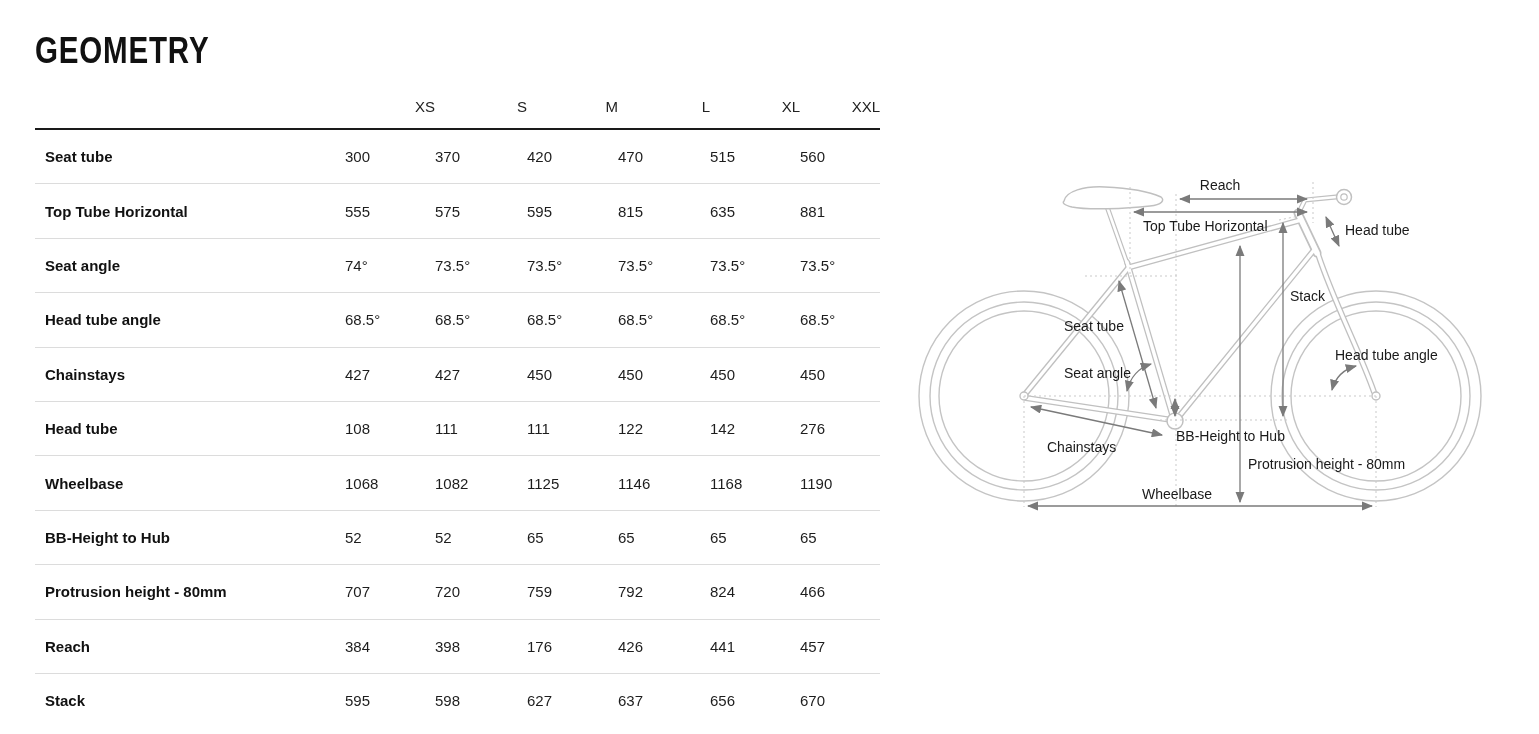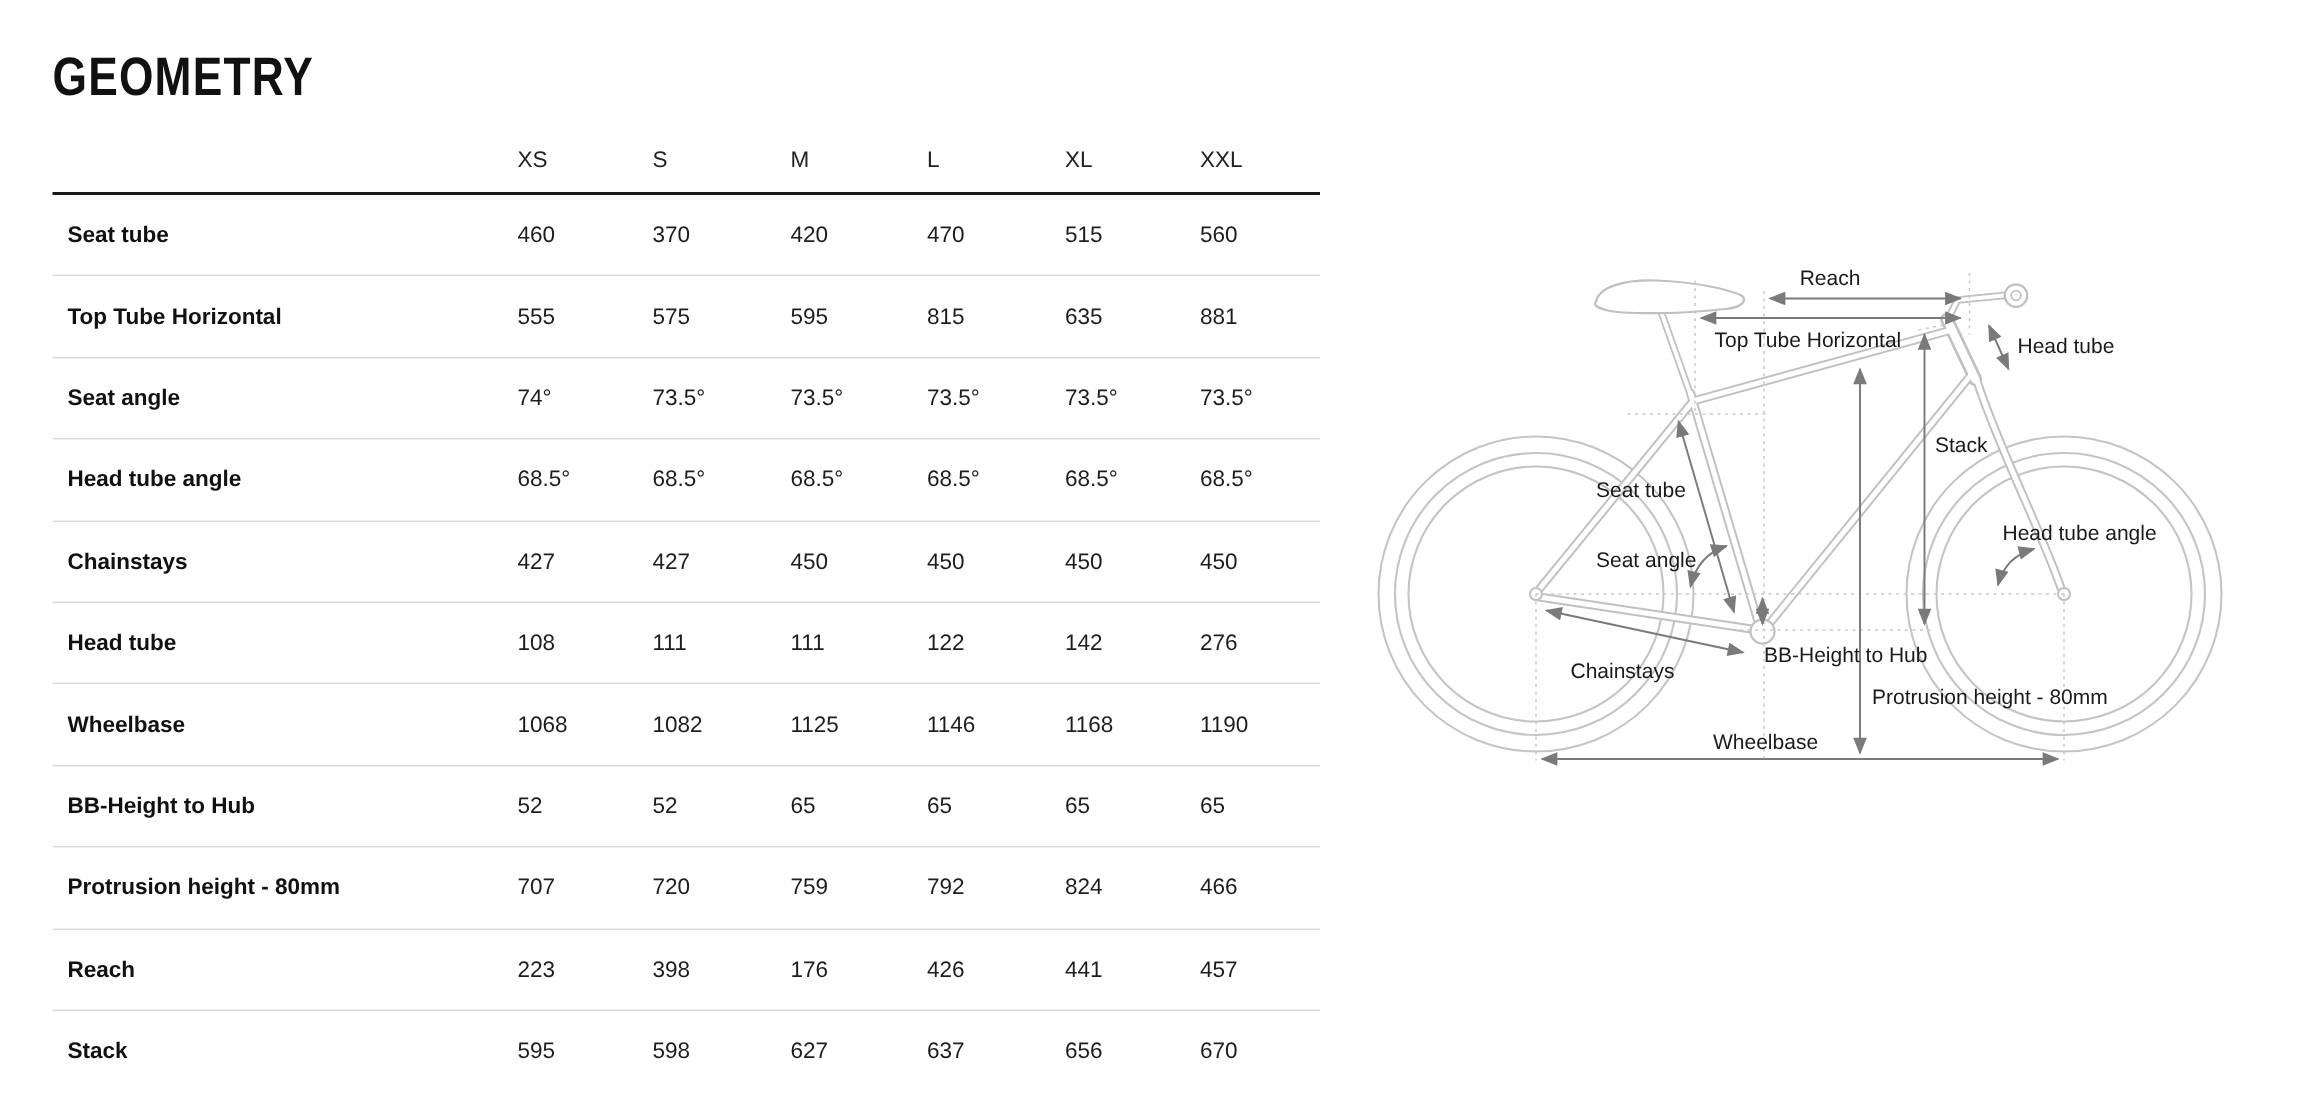--- a/index.html
+++ b/index.html
@@ -3,21 +3,21 @@
 <meta charset="utf-8">
 <style>
   html,body{margin:0;padding:0;background:#ffffff;width:1539px;height:734px;overflow:hidden;
     font-family:"Liberation Sans","DejaVu Sans",sans-serif;color:#1a1a1a;}
   .page{position:relative;width:1292px;height:734px;padding-left:45px;}
   .title{position:absolute;left:35px;top:30px;font-size:36px;font-weight:bold;
     letter-spacing:1px;transform:scaleX(0.82);transform-origin:left center;color:#111;}
   .geo-table{position:absolute;left:35px;top:85px;width:845px;}
   .geo-row{display:grid;grid-template-columns:310px 90px 92px 91px 92px 90px 80px;
     align-items:center;height:53.4px;border-bottom:1px solid #dcdcdc;}
-  .geo-row.head{height:43px;border-bottom:2.5px solid #1a1a1a;}
+  .geo-row.head{height:43px;border-bottom:2.5px solid #1a1a1a;text-align:right;}
   .cell{font-size:15px;color:#1d1d1d;white-space:nowrap;}
   .cell.lbl{font-weight:bold;padding-left:10px;color:#111;}
   .cell.hdr{font-weight:normal;color:#222;}
   .geo-row:last-child{border-bottom:none;}
   .diagram{position:absolute;left:900px;top:160px;width:620px;height:370px;}
   .diagram text{font-size:14px;fill:#1a1a1a;}
 </style>
 </head>
 <body>
 
@@ -30,21 +30,21 @@
         <div class="cell lbl"></div>
         <div class="cell hdr">XS</div>
         <div class="cell hdr">S</div>
         <div class="cell hdr">M</div>
         <div class="cell hdr">L</div>
         <div class="cell hdr">XL</div>
         <div class="cell hdr">XXL</div>
       </div>
       <div class="geo-row">
         <div class="cell lbl">Seat tube</div>
-        <div class="cell">460</div>
+        <div class="cell">300</div>
         <div class="cell">370</div>
         <div class="cell">420</div>
         <div class="cell">470</div>
         <div class="cell">515</div>
         <div class="cell">560</div>
       </div>
       <div class="geo-row">
         <div class="cell lbl">Top Tube Horizontal</div>
         <div class="cell">555</div>
         <div class="cell">575</div>
@@ -111,21 +111,21 @@
         <div class="cell lbl">Protrusion height - 80mm</div>
         <div class="cell">707</div>
         <div class="cell">720</div>
         <div class="cell">759</div>
         <div class="cell">792</div>
         <div class="cell">824</div>
         <div class="cell">466</div>
       </div>
       <div class="geo-row">
         <div class="cell lbl">Reach</div>
-        <div class="cell">223</div>
+        <div class="cell">384</div>
         <div class="cell">398</div>
         <div class="cell">176</div>
         <div class="cell">426</div>
         <div class="cell">441</div>
         <div class="cell">457</div>
       </div>
       <div class="geo-row">
         <div class="cell lbl">Stack</div>
         <div class="cell">595</div>
         <div class="cell">598</div>

